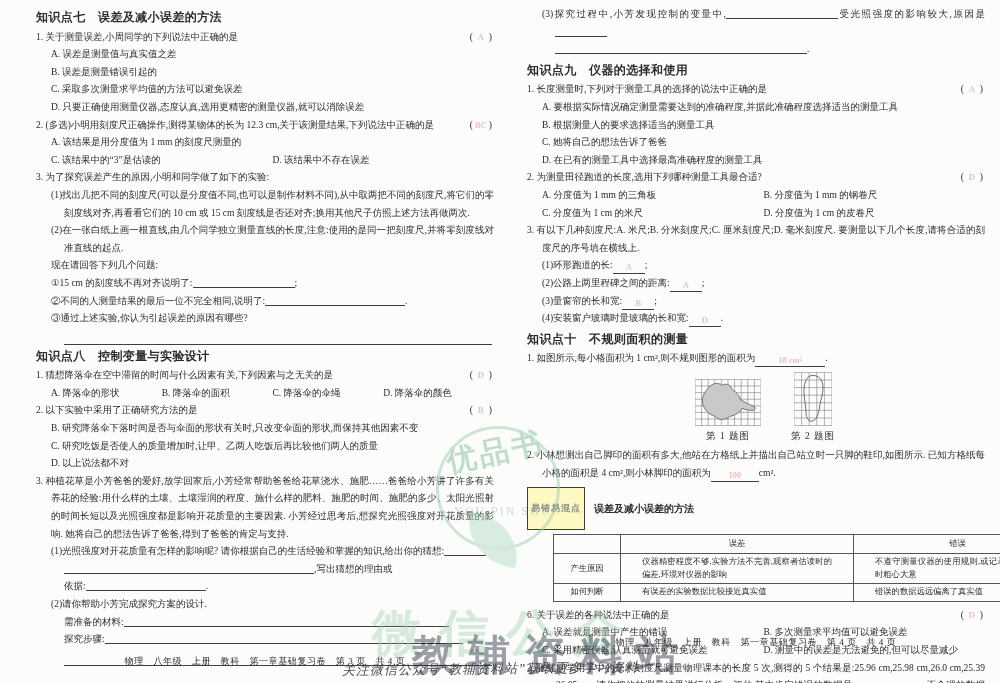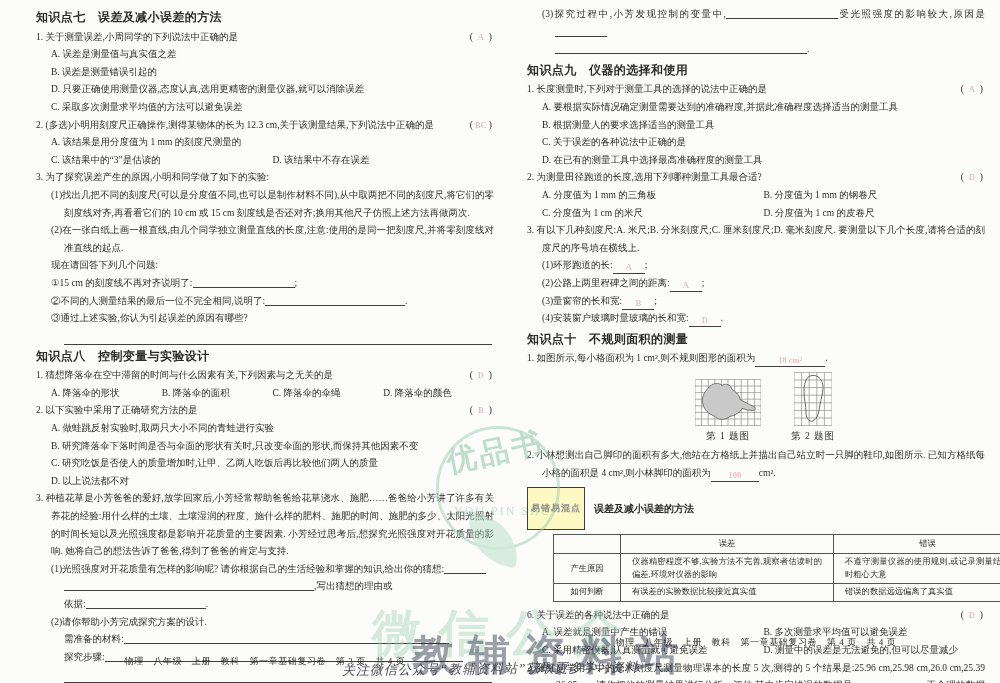--- a/index.html
+++ b/index.html
@@ -23,21 +23,21 @@
   .bl{display:inline-block;border-bottom:1px solid #3f3f3f;height:11px;vertical-align:-2px;text-align:center;line-height:11px;text-indent:0;}
   .bl .ansr{width:auto;}
   .blankline{height:16px;border-bottom:1px solid #3f3f3f;margin:0 2px 2px 28px;}
   .figs{display:flex;gap:30px;margin:4px 0 2px 168px;align-items:flex-end;}
   .figcol{display:flex;flex-direction:column;align-items:center;gap:2px;}
   .figcap{font-size:9.5px;letter-spacing:1px;}
   .mixhead{margin:4px 0 2px 0;display:flex;align-items:center;text-align:left;}
   .badge{display:inline-block;border:1.5px solid #3c3c3c;color:#8b8b8b;background:#fef9c3;font-weight:bold;font-size:9px;padding:12px 3px;margin-right:9px;letter-spacing:1px;}
   .mixtitle{font-weight:bold;font-size:10px;}
   table.tbl{border-collapse:collapse;margin:4px 0 5px 26px;font-size:8.3px;line-height:12.5px;table-layout:fixed;width:425px;}
-  table.tbl td{border:1px solid #555;padding:2px 11px;vertical-align:middle;}
+  table.tbl td{border:1px solid #555;padding:2px 21px;vertical-align:middle;}
   table.tbl td.lab{text-align:center;width:62px;padding:2px 2px;}
   table.tbl td.hc{text-align:center;height:14px;}
   .c1w{width:190px;} .c2w{width:165px;margin-top:42px;}
   .footer{position:absolute;width:458px;text-align:center;font-size:9px;letter-spacing:.6px;z-index:2;}
   .footer-left{left:36px;top:655px;}
   .footer-right{left:527px;top:636px;}
   
   .wm{position:absolute;pointer-events:none;}
   .wm-logo{left:434px;top:426px;width:130px;height:152px;opacity:.5;z-index:4;}
   .wm-ring{position:absolute;left:2px;top:0;width:118px;height:118px;border:3px solid #9ccdb2;border-radius:50%;}
@@ -57,22 +57,22 @@
   <div class="page page-left">
 
     <div class="sec-title">知识点七　误差及减小误差的方法</div>
 
     <div class="q">
       <span>1. 关于测量误差,小周同学的下列说法中正确的是</span>
       <span class="paren">(<span class="ansr">A</span>)</span>
     </div>
     <div class="opt">A. 误差是测量值与真实值之差</div>
     <div class="opt">B. 误差是测量错误引起的</div>
+    <div class="opt">C. 采取多次测量求平均值的方法可以避免误差</div>
     <div class="opt">D. 只要正确使用测量仪器,态度认真,选用更精密的测量仪器,就可以消除误差</div>
-    <div class="opt">C. 采取多次测量求平均值的方法可以避免误差</div>
 
     <div class="q">
       <span>2. (多选)小明用刻度尺正确操作,测得某物体的长为 12.3 cm,关于该测量结果,下列说法中正确的是</span>
       <span class="paren">(<span class="ansr">BC</span>)</span>
     </div>
     <div class="opts2">
       <span>A. 该结果是用分度值为 1 mm 的刻度尺测量的</span>
     </div>
     <div class="opts2">
       <span>C. 该结果中的“3”是估读的</span>
@@ -104,21 +104,20 @@
       <span>A. 降落伞的形状</span>
       <span>B. 降落伞的面积</span>
       <span>C. 降落伞的伞绳</span>
       <span>D. 降落伞的颜色</span>
     </div>
 
     <div class="q">
       <span>2. 以下实验中采用了正确研究方法的是</span>
       <span class="paren">(<span class="ansr">B</span>)</span>
     </div>
-    <div class="opt">A. 做蛙跳反射实验时,取两只大小不同的青蛙进行实验</div>
     <div class="opt">B. 研究降落伞下落时间是否与伞面的形状有关时,只改变伞面的形状,而保持其他因素不变</div>
     <div class="opt">C. 研究吃饭是否使人的质量增加时,让甲、乙两人吃饭后再比较他们两人的质量</div>
     <div class="opt">D. 以上说法都不对</div>
 
     <div class="q">
       <span>3. 种植花草是小芳爸爸的爱好,放学回家后,小芳经常帮助爸爸给花草浇水、施肥……爸爸给小芳讲了许多有关养花的经验:用什么样的土壤、土壤湿润的程度、施什么样的肥料、施肥的时间、施肥的多少、太阳光照射的时间长短以及光照强度都是影响开花质量的主要因素. 小芳经过思考后,想探究光照强度对开花质量的影响. 她将自己的想法告诉了爸爸,得到了爸爸的肯定与支持.</span>
     </div>
     <div class="sub">
       <span>(1)光照强度对开花质量有怎样的影响呢? 请你根据自己的生活经验和掌握的知识,给出你的猜想:</span><span class="bl" style="width:42px"></span>
     </div>
@@ -151,21 +150,21 @@
     </div>
 
     <div class="sec-title">知识点九　仪器的选择和使用</div>
 
     <div class="q">
       <span>1. 长度测量时,下列对于测量工具的选择的说法中正确的是</span>
       <span class="paren">(<span class="ansr">A</span>)</span>
     </div>
     <div class="opt">A. 要根据实际情况确定测量需要达到的准确程度,并据此准确程度选择适当的测量工具</div>
     <div class="opt">B. 根据测量人的要求选择适当的测量工具</div>
-    <div class="opt">C. 关于误差的各种说法中正确的是</div>
+    <div class="opt">C. 她将自己的想法告诉了爸爸</div>
     <div class="opt">D. 在已有的测量工具中选择最高准确程度的测量工具</div>
 
     <div class="q">
       <span>2. 为测量田径跑道的长度,选用下列哪种测量工具最合适?</span>
       <span class="paren">(<span class="ansr">D</span>)</span>
     </div>
     <div class="opts2">
       <span>A. 分度值为 1 mm 的三角板</span>
       <span>B. 分度值为 1 mm 的钢卷尺</span>
     </div>

